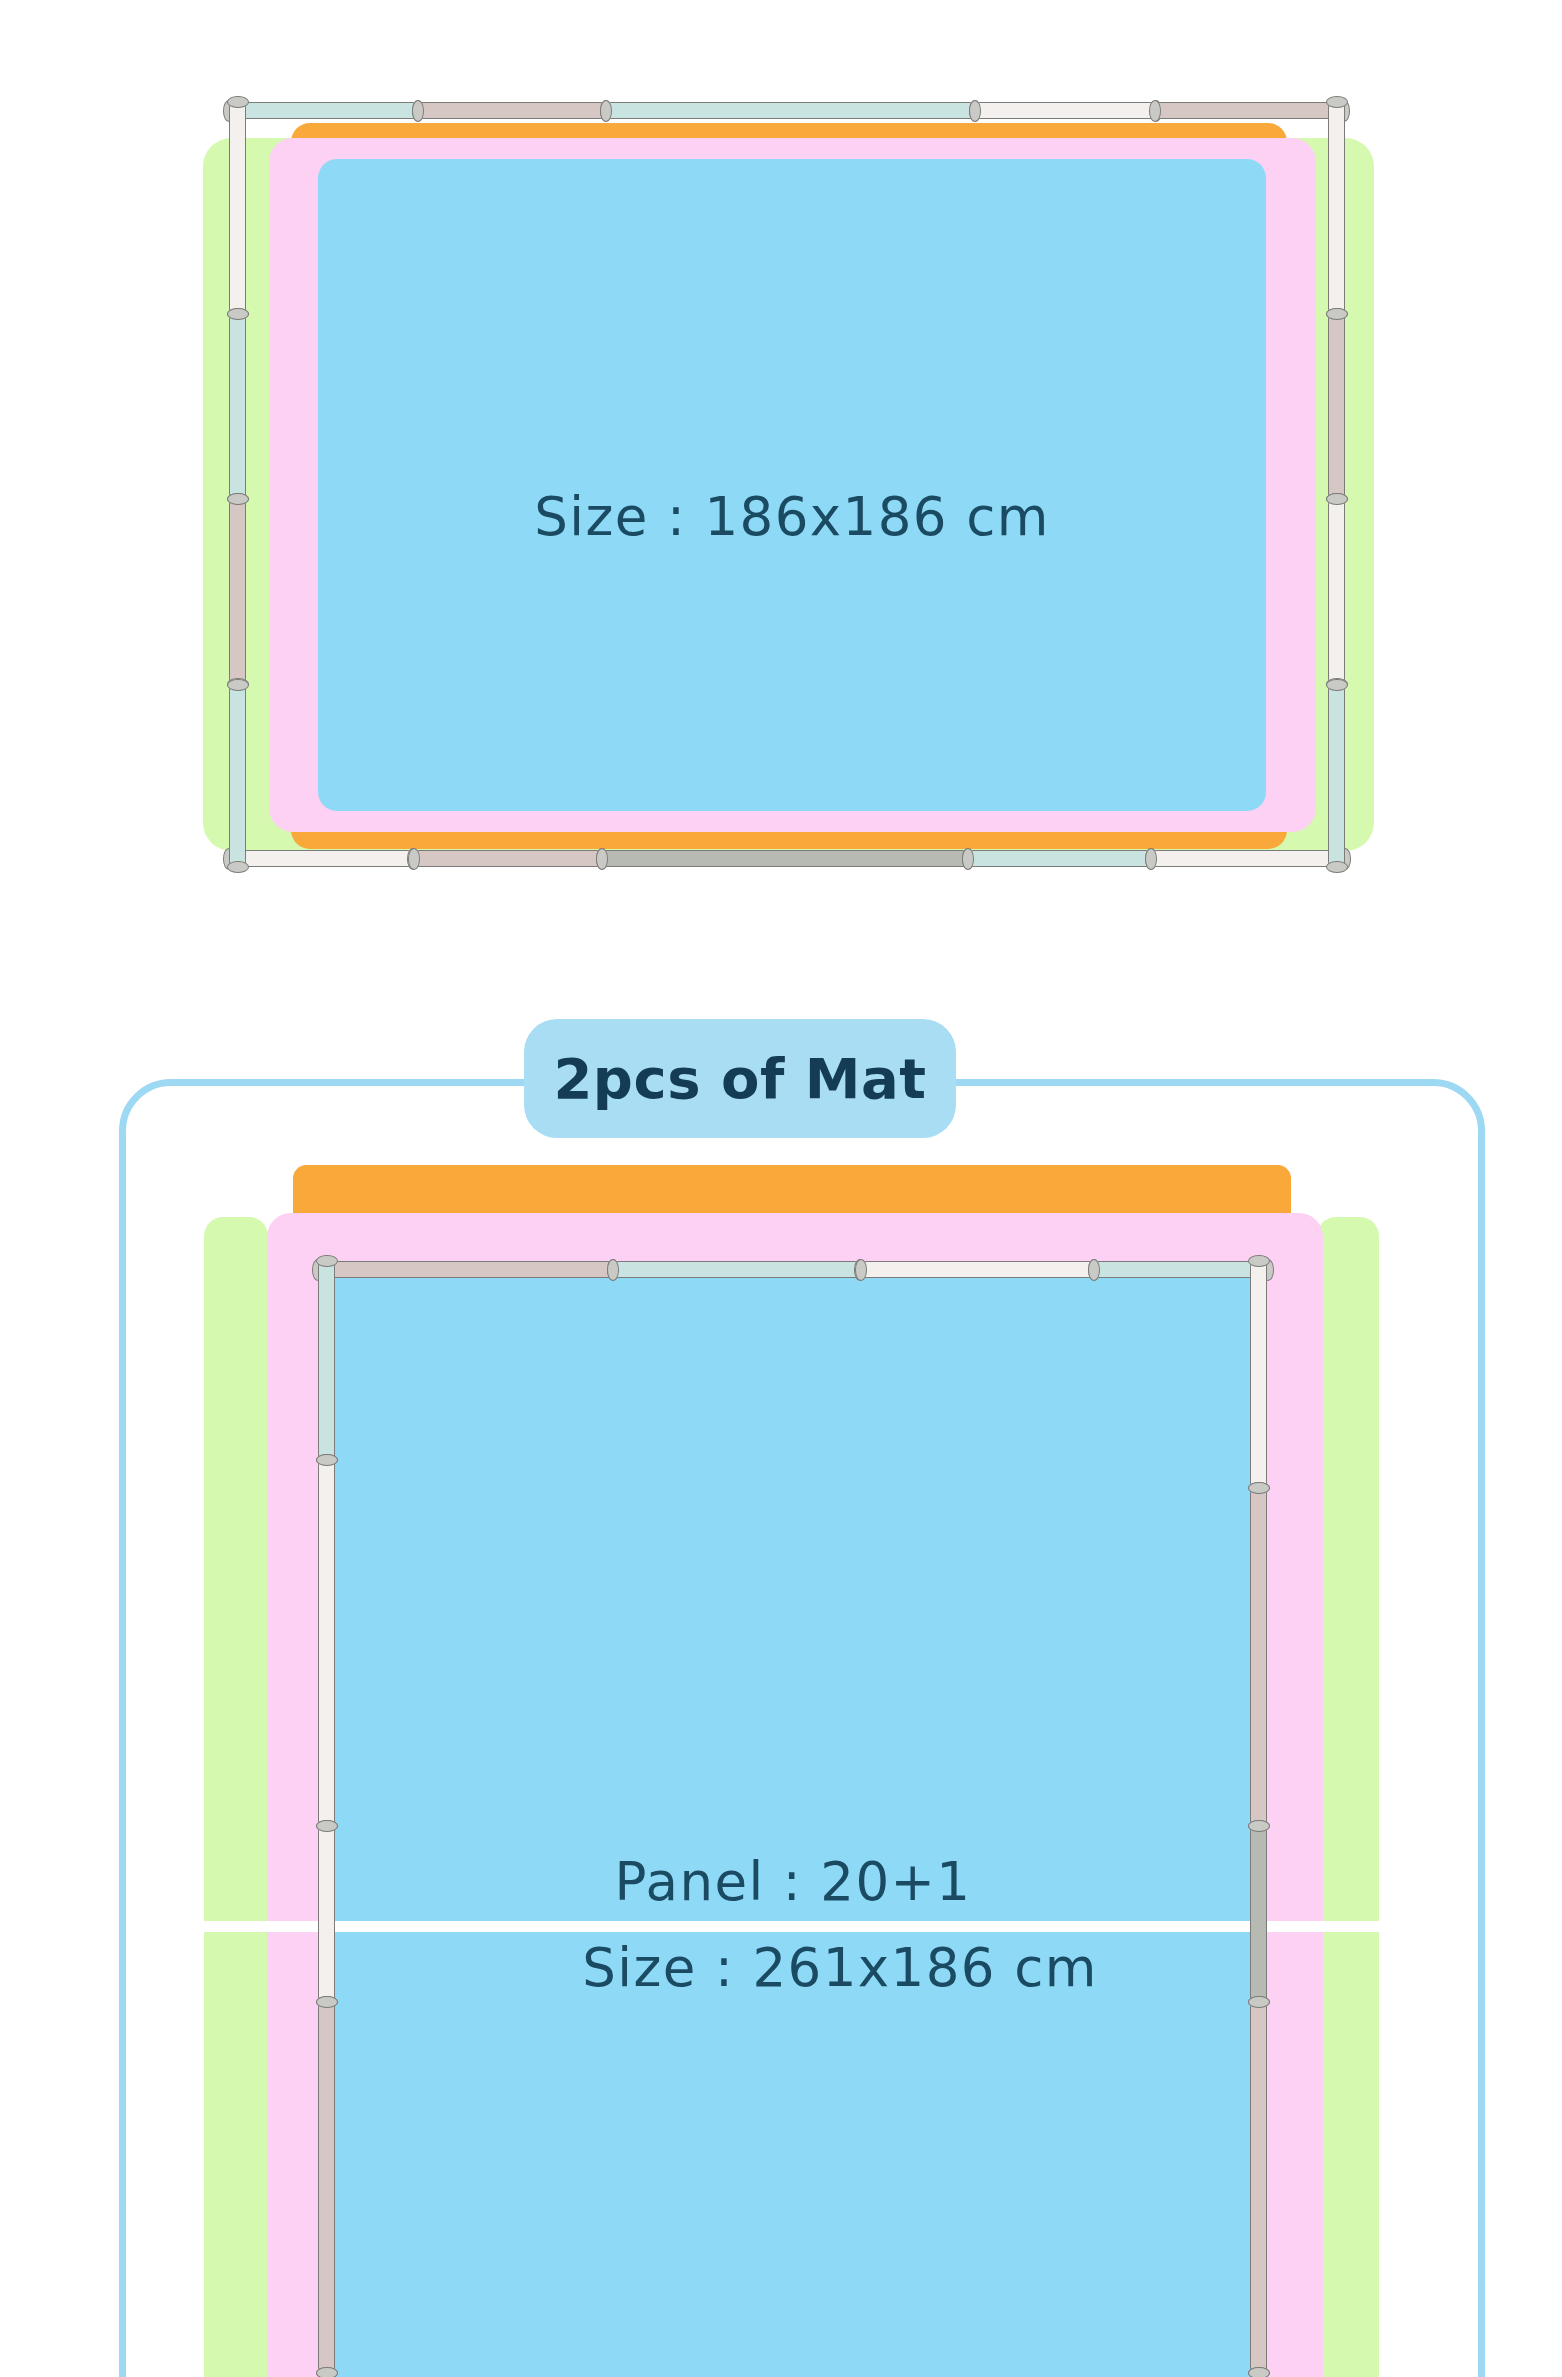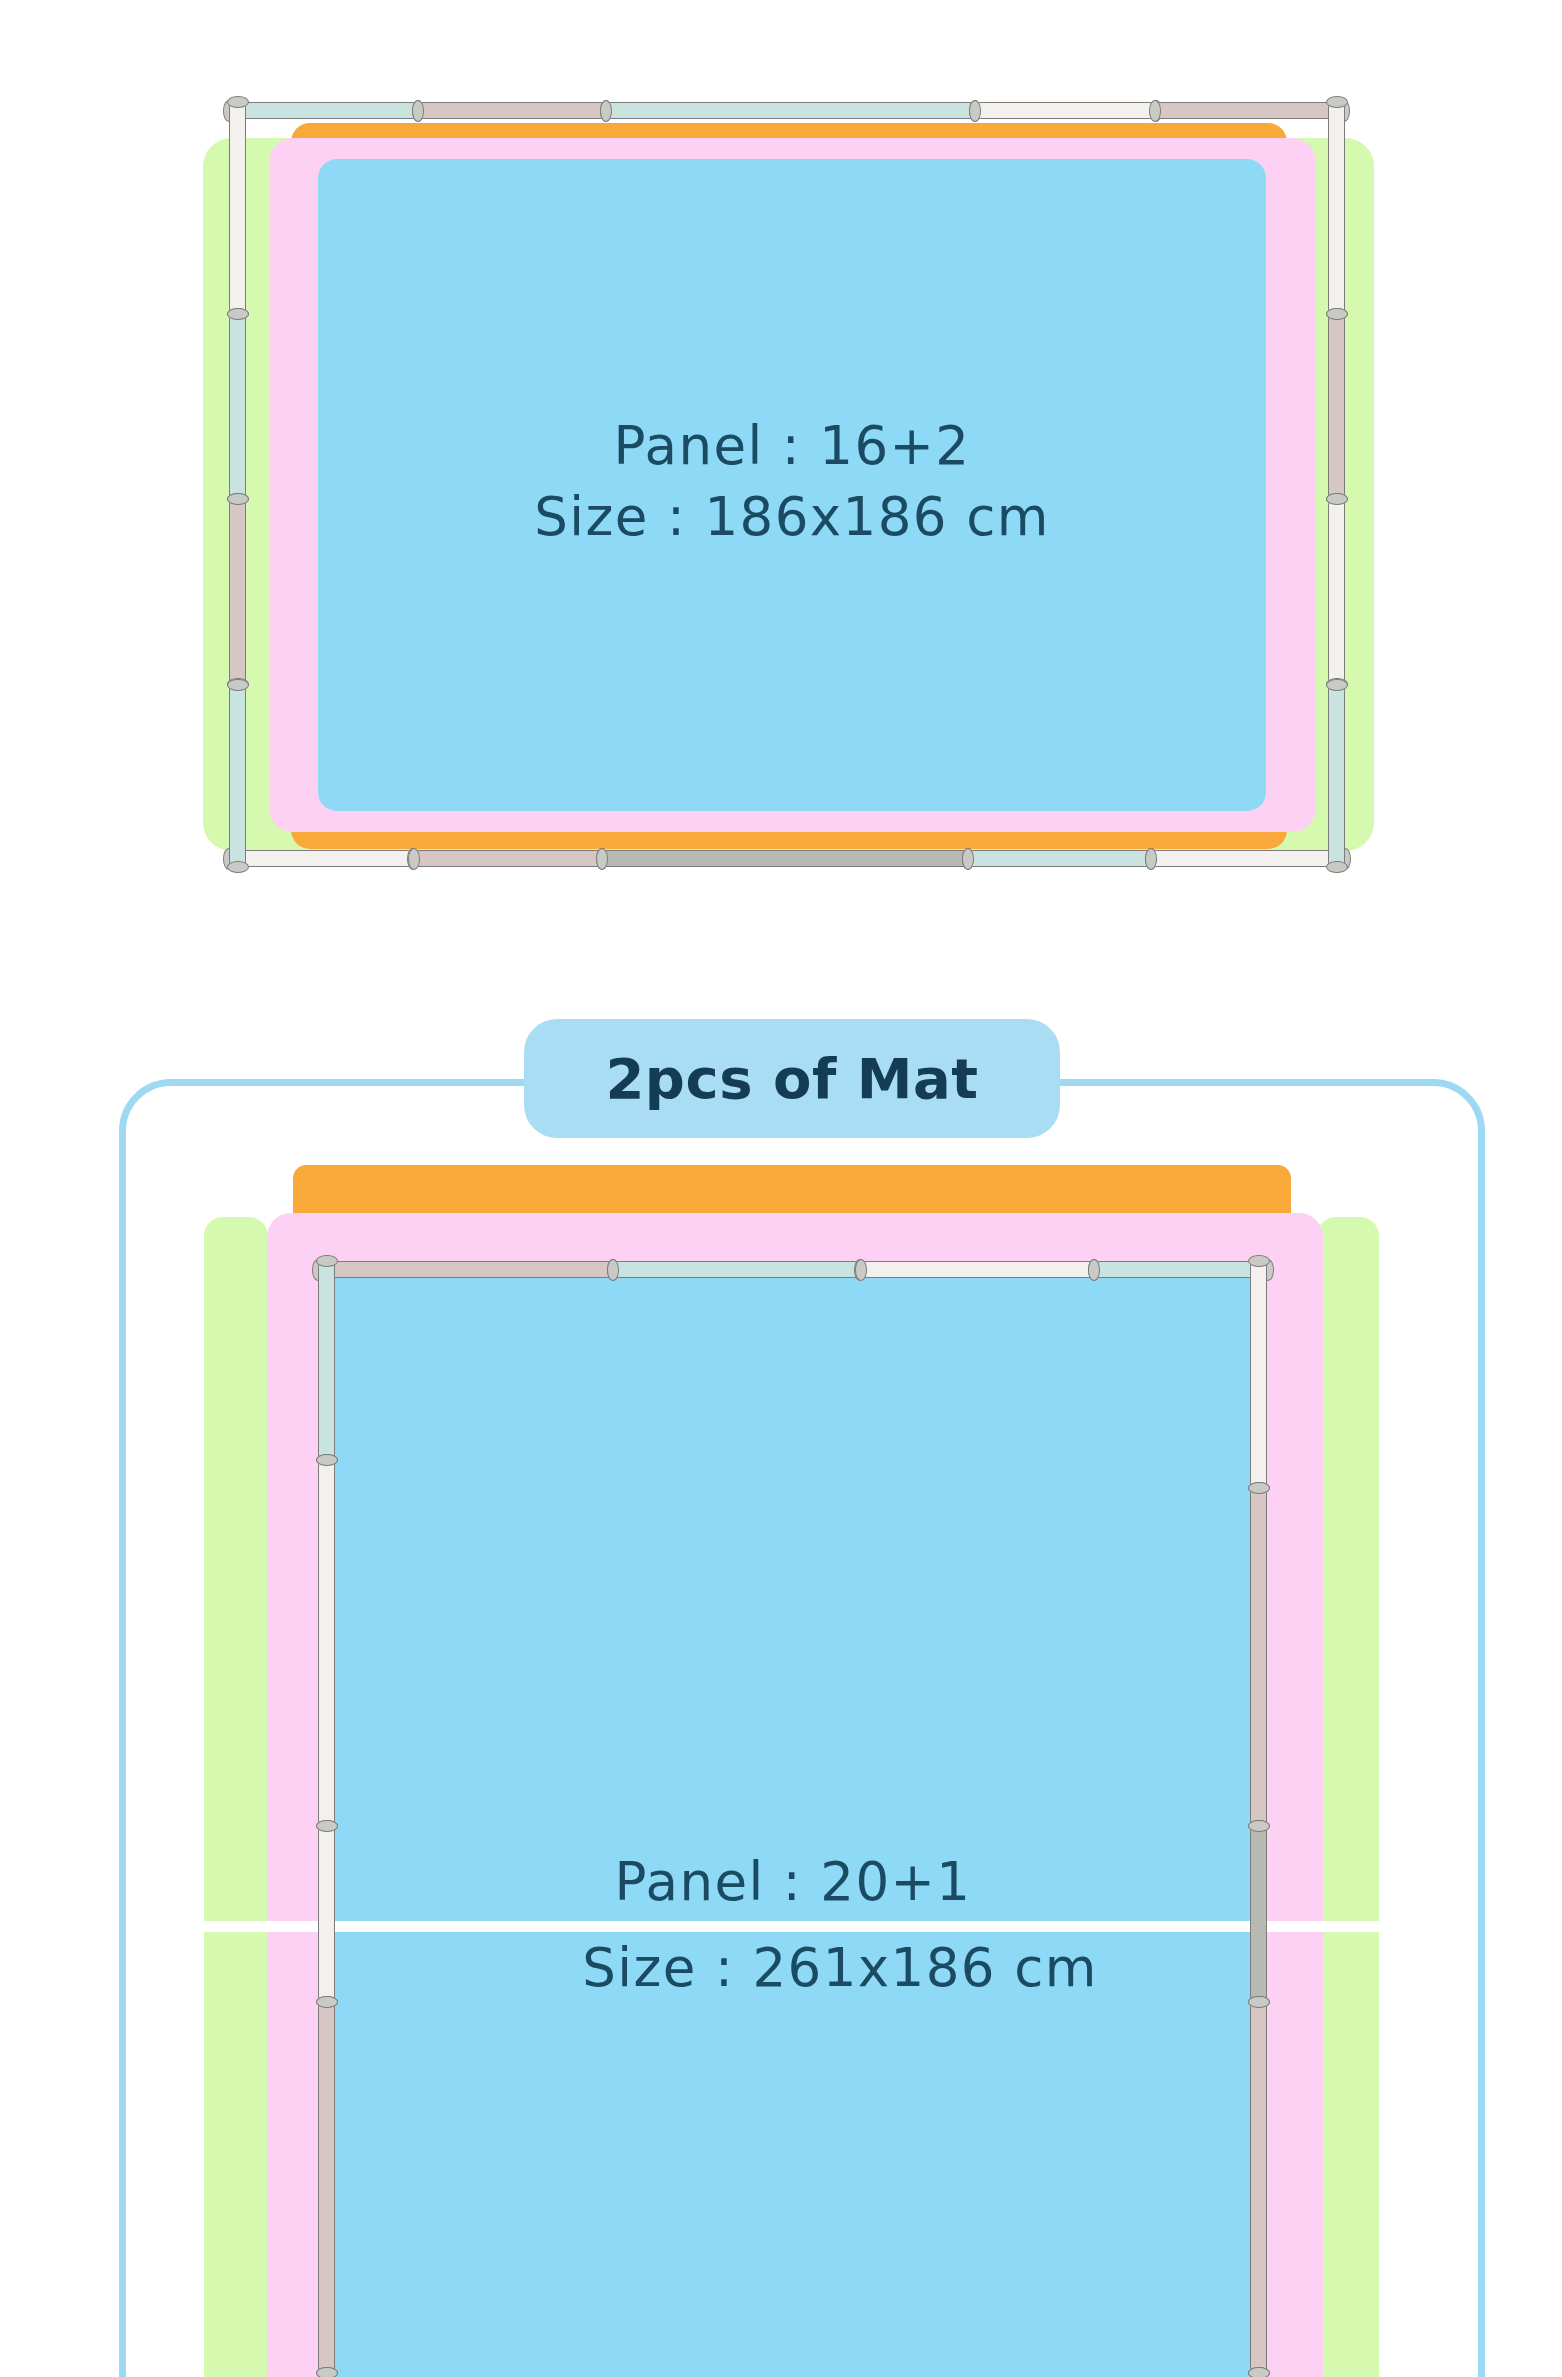--- a/index.html
+++ b/index.html
@@ -44,39 +44,38 @@
   .lbl{
     position:absolute;transform:translate(-50%,-50%);white-space:nowrap;
     font-size:53px;letter-spacing:1.4px;color:var(--text-navy);z-index:25;
   }
   .l1a{left:792px;top:445px;}
   .l1b{left:792px;top:516px;}
   .l2a{left:793px;top:1881px;}
   .l2b{left:793px;top:1967px;margin-left:47px;}
 
   .badge{
-    position:absolute;left:524px;top:1019px;width:536px;height:119px;
+    position:absolute;left:524px;top:1019px;width:432px;height:119px;
     background:var(--badge-bg);border-radius:33px;z-index:40;
     display:flex;align-items:center;justify-content:center;
   }
   .badge span{
     font-size:56px;font-weight:bold;letter-spacing:0.5px;color:var(--badge-text);white-space:nowrap;
   }
 </style>
 </head>
 <body>
 
 <div id="stage">
 
   <section>
     <div class="mat green1"></div>
     <div class="mat orange1"></div>
     <div class="mat pink1"></div>
     <div class="mat blue1"></div>
-    <div class="lbl l1a">Panel : 16+2</div>
     <div class="lbl l1b">Size : 186x186 cm</div>
   </section>
 
   <section>
     <div class="abs container2"></div>
     <div class="mat orange2T"></div>
 
     <div class="mat green2L"></div>
     <div class="mat green2R"></div>
     <div class="mat pink2"></div>

